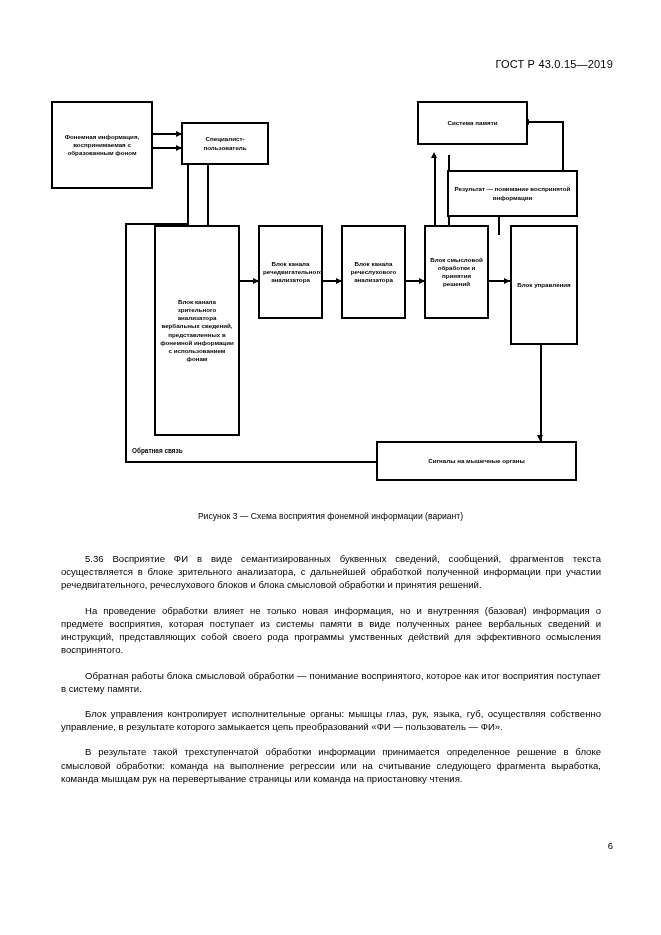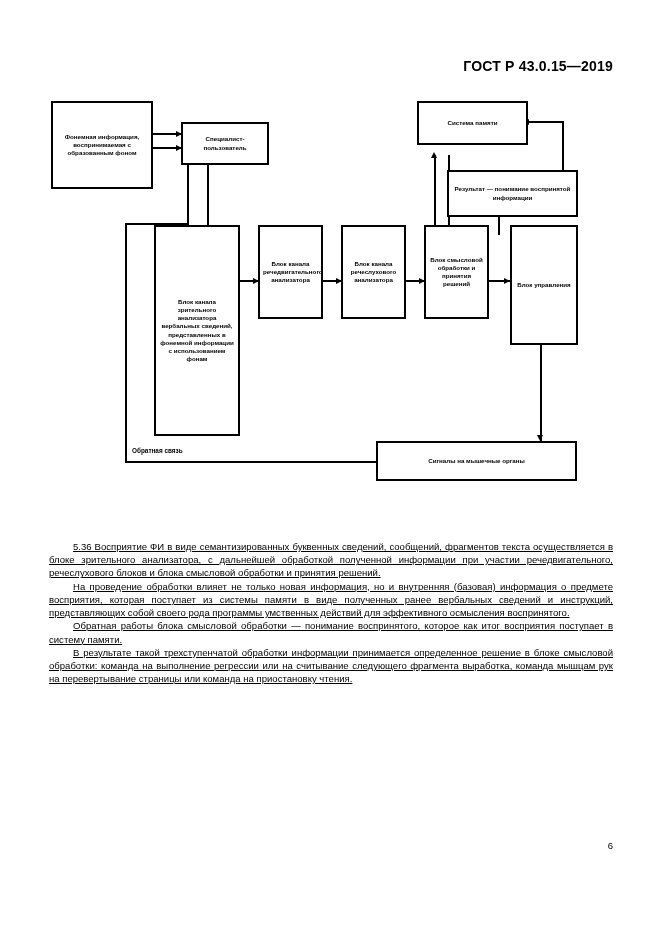--- a/index.html
+++ b/index.html
@@ -20,22 +20,22 @@
     position: absolute;
     inset: 0;
     background: #ffffff;
   }
 
   
   .header {
     position: absolute;
     top: 58px;
     right: 48px;
-    font-size: 14px;
-    font-weight: bold;
+    font-size: 11px;
+    font-weight: normal;
     letter-spacing: 0.2px;
     white-space: nowrap;
   }
 
   
   .figure {
     position: absolute;
     left: 0;
     top: 95px;
     width: 661px;
@@ -120,23 +120,22 @@
     top: 540px;
     left: 49px;
     width: 564px;
     font-size: 9.55px;
     line-height: 1.385;
     text-align: justify;
     text-justify: inter-word;
     font-family: "Liberation Sans", sans-serif;
   }
   .body-text p {
-    margin: 0;
+    margin: 12px;
     text-indent: 24px;
-    text-decoration: underline;
   }
 
   .page-number {
     position: absolute;
     top: 840px;
     right: 48px;
     font-size: 9.5px;
   }
 </style>
 </head>
@@ -228,23 +227,25 @@
     </div>
 
     <div class="node" style="left:376px; top:346px; width:201px; height:40px;">
       <span>Сигналы на мышечные органы</span>
     </div>
 
     <div class="fb-label" style="left:131px; top:352px;">Обратная связь</div>
 
   </div>
 
+  <div class="caption">Рисунок 3 — Схема восприятия фонемной информации (вариант)</div>
 
   <div class="body-text">
     <p>5.36 Восприятие ФИ в виде семантизированных буквенных сведений, сообщений, фрагментов текста осуществляется в блоке зрительного анализатора, с дальнейшей обработкой полученной информации при участии речедвигательного, речеслухового блоков и блока смысловой обработки и принятия решений.</p>
     <p>На проведение обработки влияет не только новая информация, но и внутренняя (базовая) информация о предмете восприятия, которая поступает из системы памяти в виде полученных ранее вербальных сведений и инструкций, представляющих собой своего рода программы умственных действий для эффективного осмысления воспринятого.</p>
     <p>Обратная работы блока смысловой обработки — понимание воспринятого, которое как итог восприятия поступает в систему памяти.</p>
+    <p>Блок управления контролирует исполнительные органы: мышцы глаз, рук, языка, губ, осуществляя собственно управление, в результате которого замыкается цепь преобразований «ФИ — пользователь — ФИ».</p>
     <p>В результате такой трехступенчатой обработки информации принимается определенное решение в блоке смысловой обработки: команда на выполнение регрессии или на считывание следующего фрагмента выработка, команда мышцам рук на перевертывание страницы или команда на приостановку чтения.</p>
   </div>
 
   <div class="page-number">6</div>
 
 </div>
 
 </body></html>

